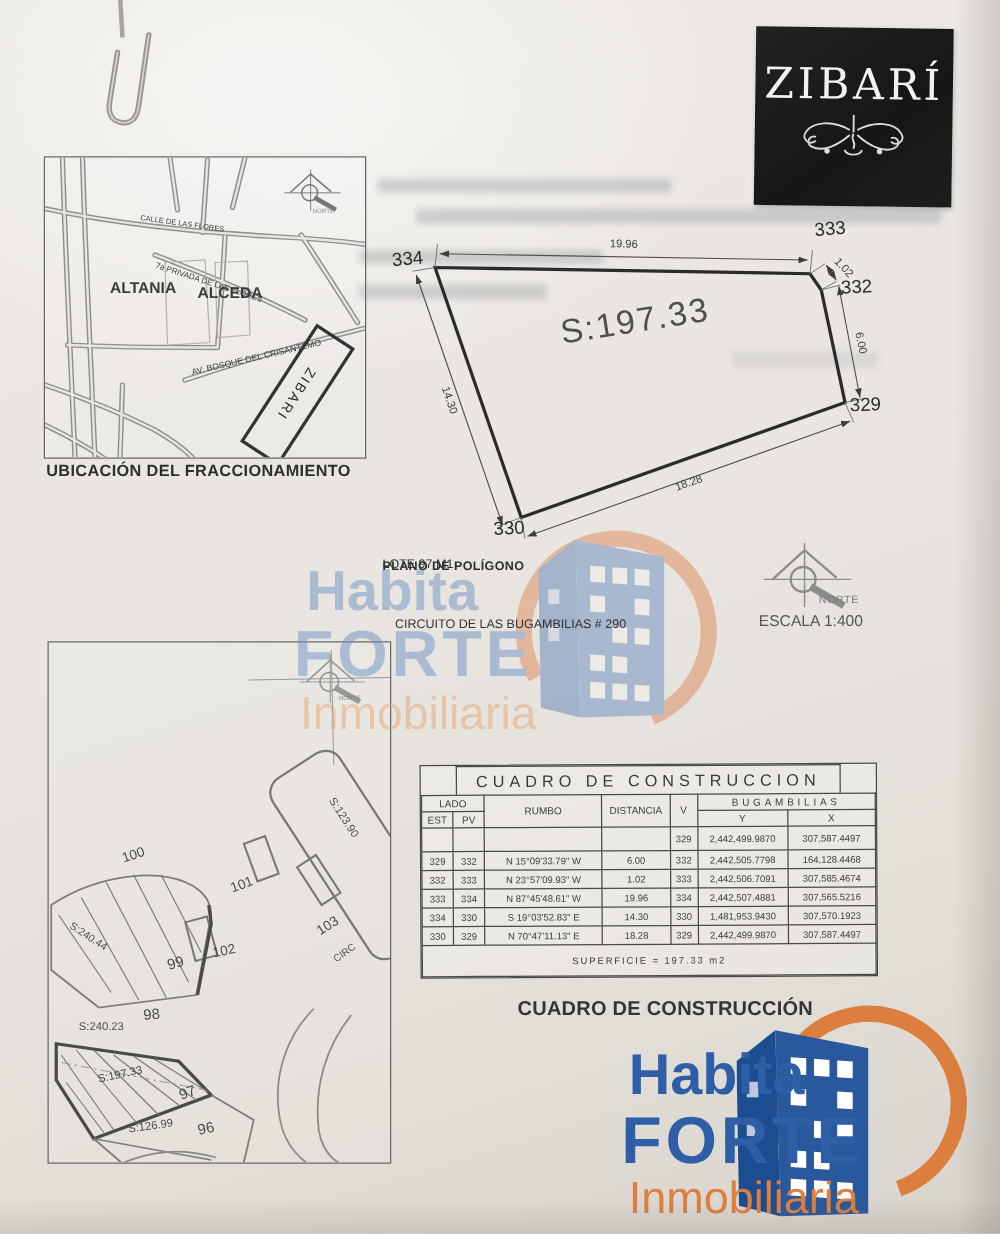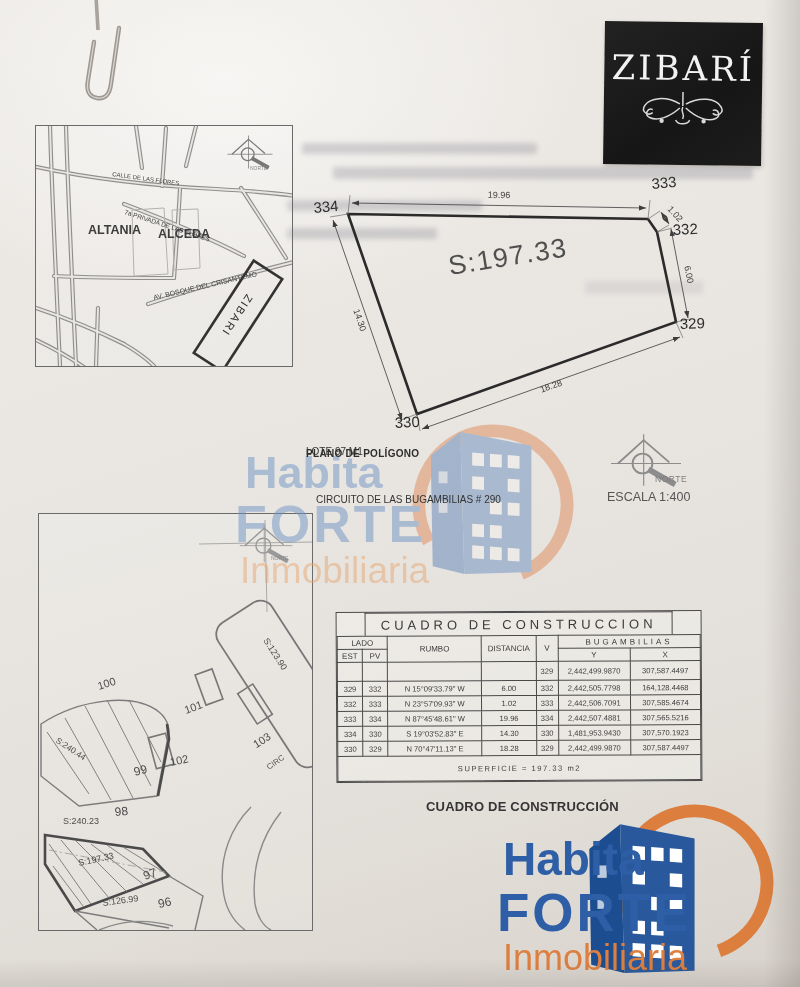--- a/index.html
+++ b/index.html
@@ -64,21 +64,21 @@
   .tbl-title{margin:0 28px;border:1.3px solid #4a4a4a;border-bottom:none;text-align:center;
     font-size:13px;letter-spacing:4px;color:#3a3a3a;padding:4px 0 3px;}
   table.ctable{border-collapse:collapse;width:100%;table-layout:fixed;}
   table.ctable th,table.ctable td{border:1px solid #4a4a4a;text-align:center;color:#3d3d3d;
     font-weight:normal;overflow:hidden;padding:0 1px;}
   table.ctable th{font-size:8px;}
   table.ctable td{font-size:7.6px;}
   .coordhead{letter-spacing:3px;}
   .tbl-footer{font-size:11.5px;letter-spacing:1.5px;height:24px;}
 
-  .caption-2{z-index:3;font-weight:bold;font-size:13px;color:#353535;letter-spacing:.2px;margin-left:12px;}
+  .caption-2{z-index:3;font-weight:bold;font-size:16px;color:#353535;letter-spacing:.2px;}
   .norte-label{color:#7d7d7d;letter-spacing:.5px;}
 </style>
 </head>
 <body>
 
 <div id="page">
 
   <svg width="0" height="0" style="position:absolute">
     <defs>
       <marker id="arr" markerWidth="9" markerHeight="7" refX="8" refY="3" orient="auto-start-reverse">
@@ -191,20 +191,21 @@
       </g>
       <text class="maptext" x="52" y="108" font-size="12.5" font-weight="600">ALTANIA</text>
       <text class="maptext" x="122" y="112" font-size="12.5" font-weight="600">ALCEDA</text>
       <text class="maptext" x="76" y="50" font-size="6" fill="#555" transform="rotate(8 76 50)">CALLE DE LAS FLORES</text>
       <text class="maptext" x="88" y="88" font-size="6.5" fill="#555" transform="rotate(18 88 88)">7a PRIVADA DE LAS FLORES</text>
       <text class="maptext" x="118" y="174" font-size="7" fill="#4c4c4c" transform="rotate(-13 118 174)">AV. BOSQUE DEL CRISANTEMO</text>
       <use href="#northArrow" class="north" x="188" y="8" width="52" height="36" style="stroke:#777;"></use>
       <text x="214" y="44" font-size="5" fill="#888">NORTE</text>
     </svg>
   </div>
+  <div class="abs map-caption" style="left:37px;top:369px;width:258px;">UBICACIÓN DEL FRACCIONAMIENTO</div>
 
   <svg id="poly-svg" class="abs" width="410" height="276" viewBox="0 0 410 276">
     <polygon points="48,41 348,46 357,59 376,149 117,241" fill="none" stroke="#2b2b2b" stroke-width="2.6"></polygon>
     <g class="ext">
       <path d="M48,41 L50,22"></path>
         <path d="M348,46 L350,27"></path>
       <path d="M48,41 L30,44"></path>
         <path d="M117,241 L98,248"></path>
       <path d="M117,241 L120,258"></path>
         <path d="M376,149 L383,165"></path>

